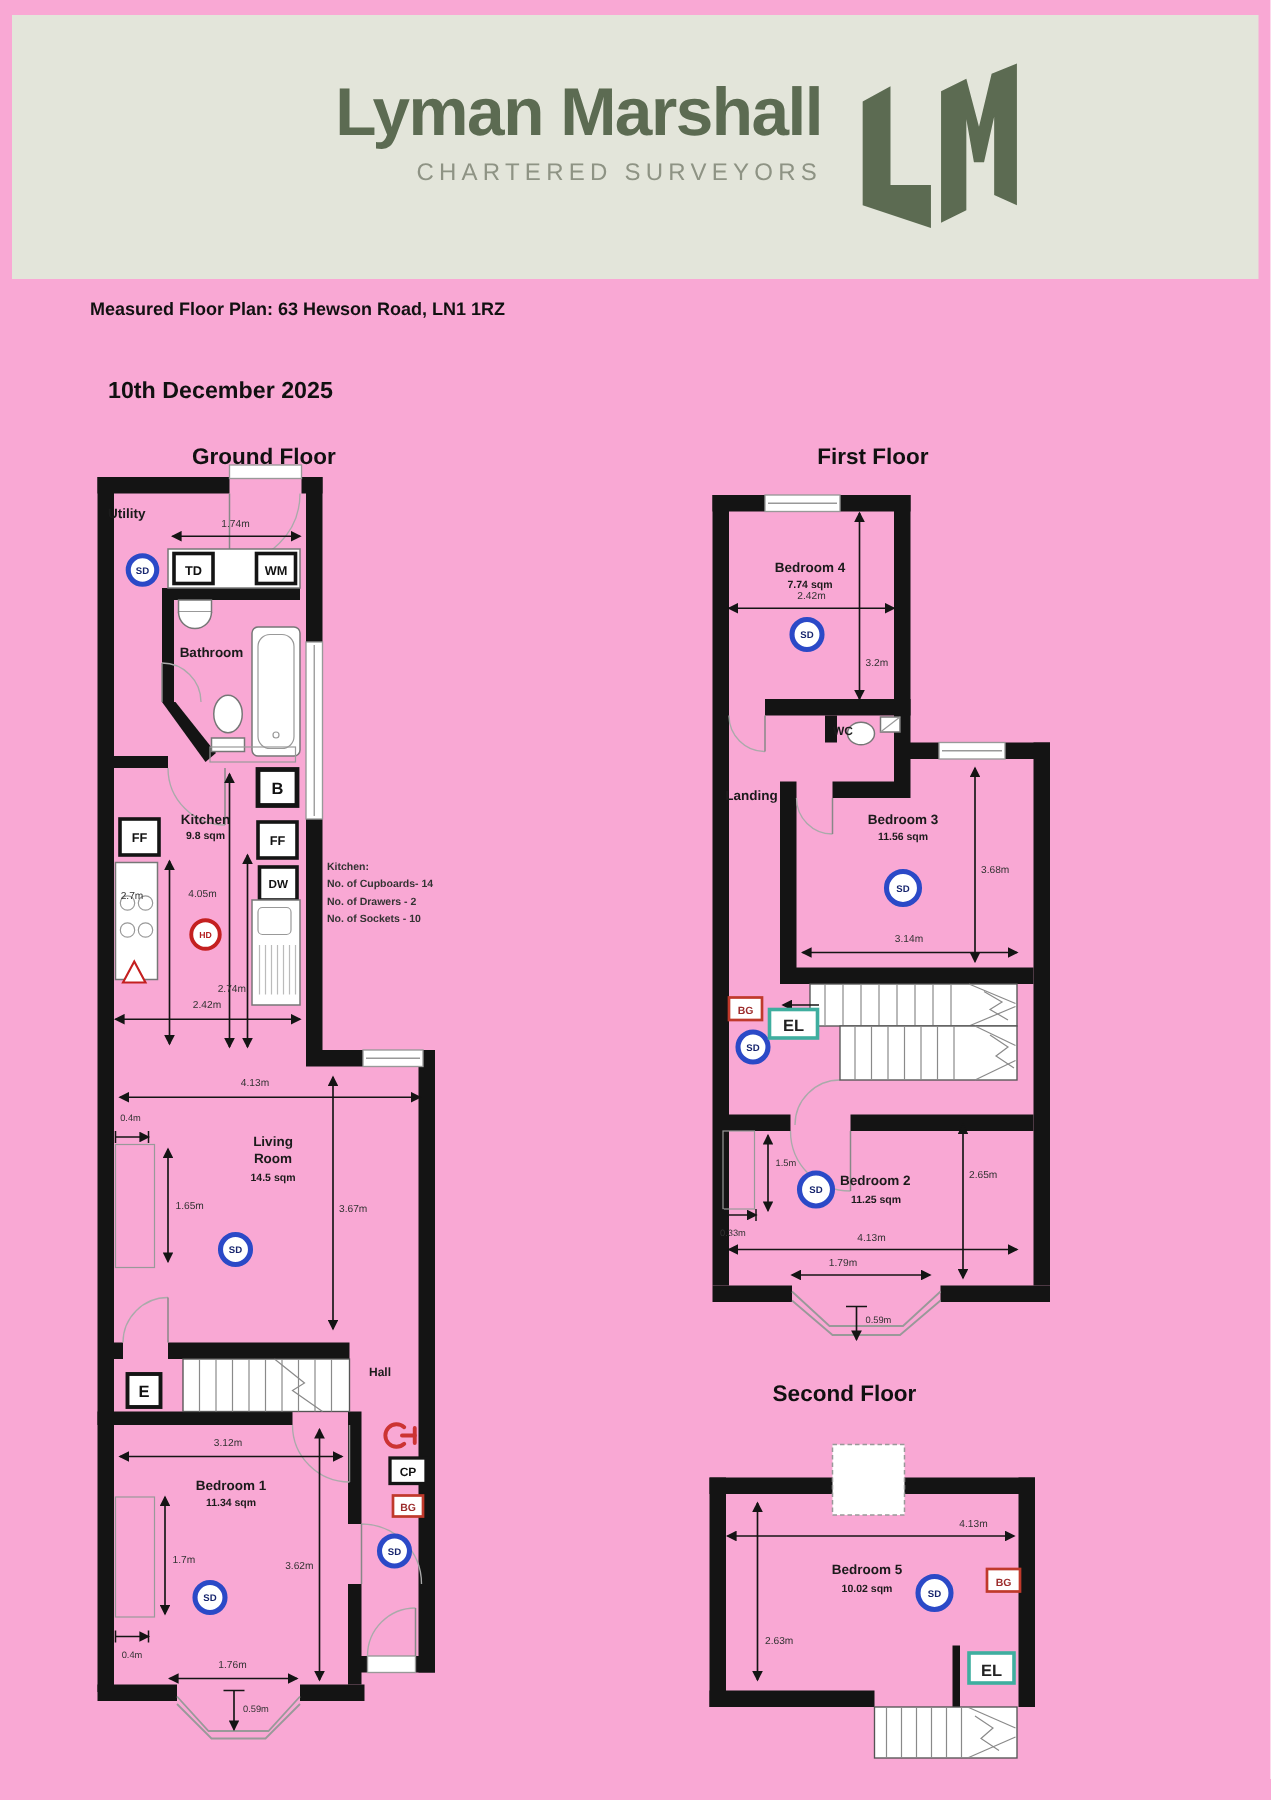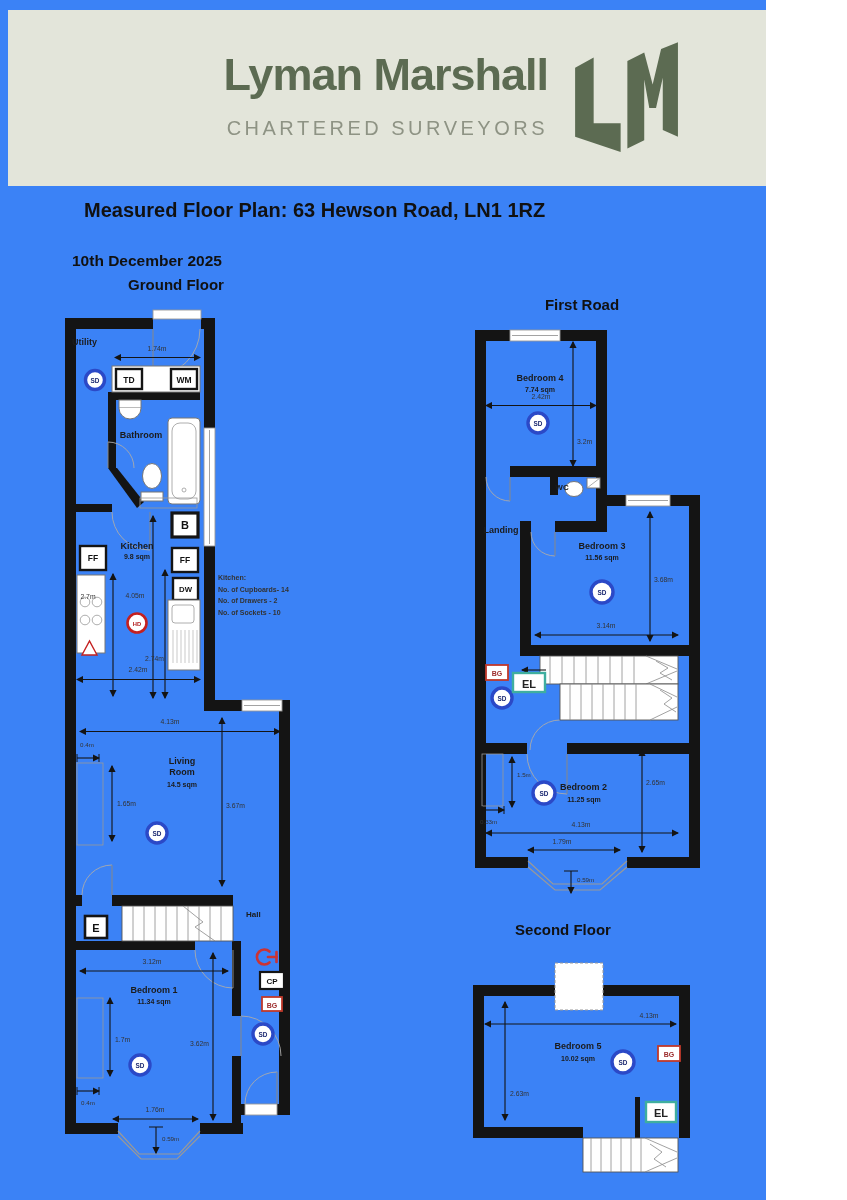--- a/index.html
+++ b/index.html
@@ -1,28 +1,28 @@
 <!DOCTYPE html>
 <html><head>
 <meta charset="utf-8">
 <style>
   html,body{margin:0;padding:0;background:#fff;}
-  .page{position:relative;width:766px;height:1200px;background:#3b82f6;overflow:hidden;
+  .page{position:relative;width:847px;height:1200px;background:#f9a8d4;overflow:hidden;
         font-family:"Liberation Sans",sans-serif;}
   
   .band{position:absolute;left:8px;top:10px;width:831px;height:176px;background:#e3e5da;}
   .brand-text{position:absolute;left:100px;top:42px;width:440px;text-align:right;}
   .brand-name{font-size:45px;font-weight:bold;color:#5c6b52;letter-spacing:-1px;line-height:1;}
-  .brand-tagline{margin-top:20px;font-size:20px;color:#8e9384;letter-spacing:3.5px;font-weight:normal;}
+  .brand-tagline{margin-top:10px;font-size:16px;color:#8e9384;letter-spacing:3.5px;font-weight:normal;}
   .brand-logo{position:absolute;left:557px;top:32px;}
   
-  .doc-title{position:absolute;left:84px;top:199px;font-size:20px;font-weight:bold;color:#111;}
+  .doc-title{position:absolute;left:60px;top:199px;font-size:12px;font-weight:bold;color:#111;}
   .doc-date{position:absolute;left:72px;top:232px;font-size:15.5px;font-weight:bold;color:#111;margin-top:20px;}
   .floor-heading{position:absolute;width:200px;text-align:center;font-size:15px;font-weight:bold;color:#111;margin:0;}
-  .fh-g{left:76px;top:276px;text-align:center;}
+  .fh-g{left:76px;top:296px;text-align:center;}
   .fh-f{left:482px;top:296px;}
   .fh-s{left:463px;top:921px;}
   
   .plan{position:absolute;}
   .gf{left:55px;top:308px;}
   .ff{left:450px;top:320px;}
   .sf{left:450px;top:940px;}
   
   svg text{text-anchor:middle;font-family:"Liberation Sans",sans-serif;}
   .as{text-anchor:start;} .ae{text-anchor:end;}
@@ -77,21 +77,21 @@
     <svg class="brand-logo" width="118" height="112" viewBox="0 0 140 132">
       <polygon fill="#5c6b52" points="12,30 34,18 34,96 66,96 66,130 12,112"></polygon>
       <polygon fill="#5c6b52" points="74,22 94,12 104,50 114,8 134,0 134,112 116,104 116,42 108,78 100,78 94,44 94,116 74,126"></polygon>
     </svg>
   </header>
 
   <div class="doc-title">Measured Floor Plan: 63 Hewson Road, LN1 1RZ</div>
   <div class="doc-date">10th December 2025</div>
 
   <h2 class="floor-heading fh-g">Ground Floor</h2>
-  <h2 class="floor-heading fh-f">First Road</h2>
+  <h2 class="floor-heading fh-f">First Floor</h2>
   <h2 class="floor-heading fh-s">Second Floor</h2>
 
   <svg class="plan gf" width="330" height="862" viewBox="0 0 330 862">
     <defs>
       <marker id="ag" viewBox="0 0 10 10" refX="8.5" refY="5" markerWidth="6.5" markerHeight="6.5" orient="auto-start-reverse">
         <path d="M0,0L10,5L0,10z" fill="#141414"></path>
       </marker>
     </defs>
 
     <g>

